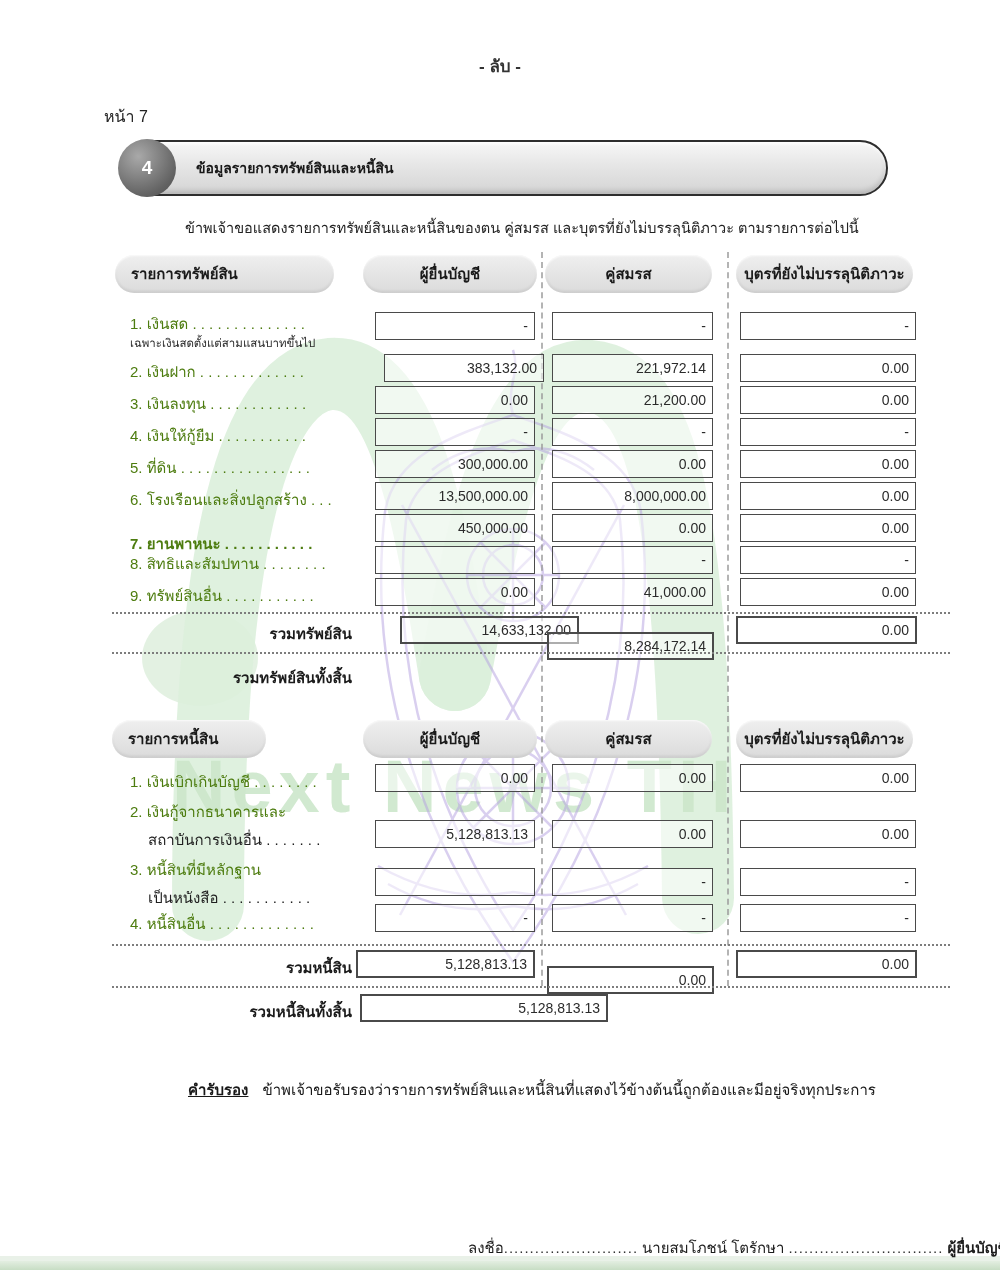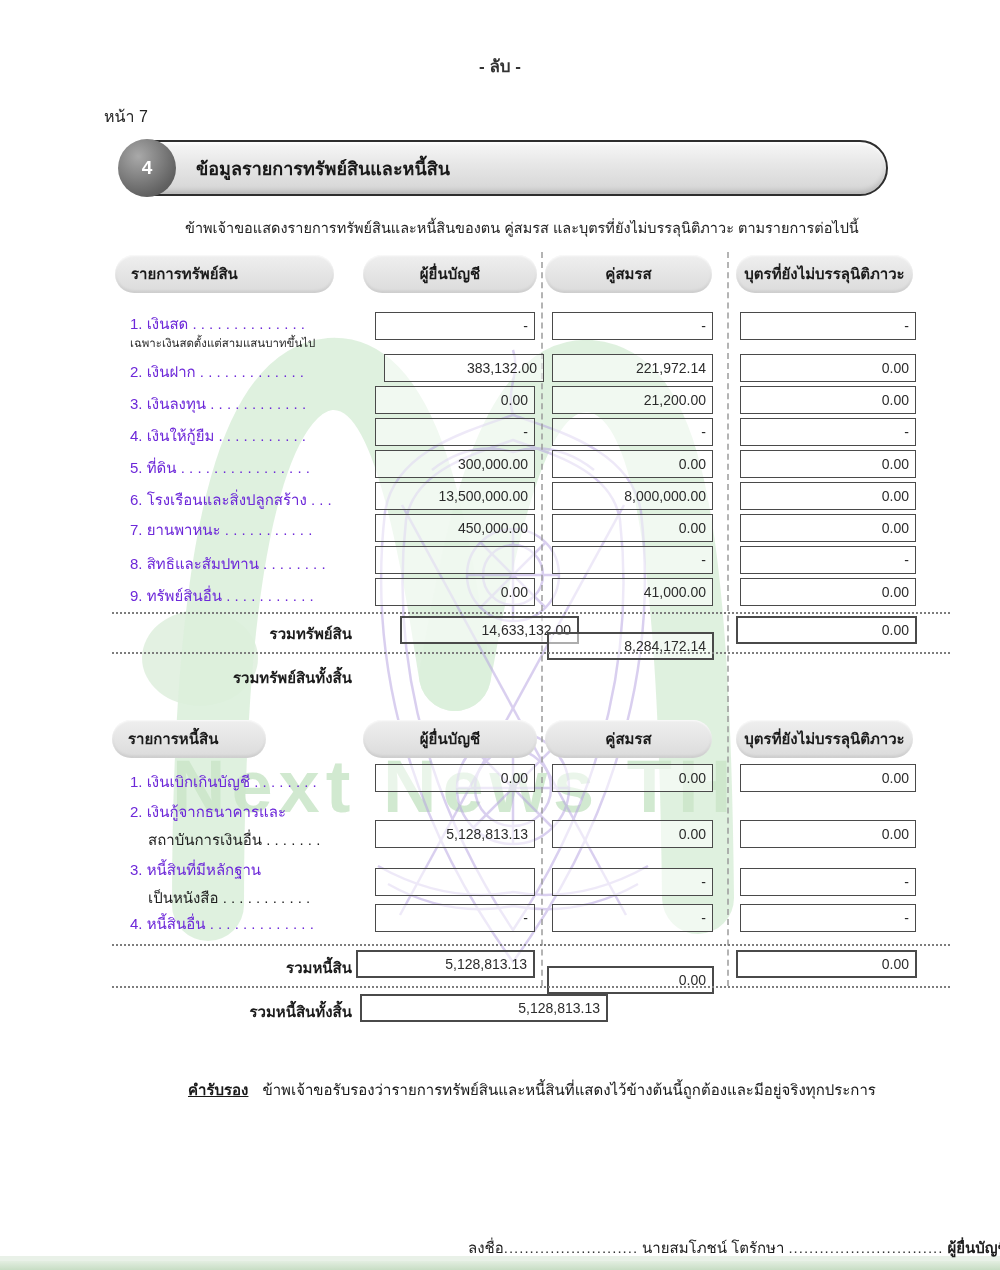--- a/index.html
+++ b/index.html
@@ -13,35 +13,35 @@
   .page-label{position:absolute;top:104px;left:104px;font-size:16px;color:#222;}
 
   .section-bar{position:absolute;top:140px;left:122px;width:762px;height:52px;
                border:2.5px solid #2e2e2e;border-radius:28px;
                background:linear-gradient(180deg,#f7f7f7 0%,#e6e6e6 45%,#d4d4d4 100%);
                box-shadow:inset 0 2px 3px rgba(255,255,255,.9), inset 0 -3px 5px rgba(0,0,0,.15);}
   .section-num{position:absolute;top:-3px;left:-6px;width:58px;height:58px;border-radius:50%;
                background:radial-gradient(circle at 35% 30%,#a9a9a9,#636363 70%,#4c4c4c);
                color:#fff;font-weight:bold;font-size:19px;display:flex;align-items:center;justify-content:center;}
   .section-title{position:absolute;top:0;left:72px;height:52px;display:flex;align-items:center;
-                 font-size:18px;font-weight:bold;color:#181818;}
+                 font-size:14px;font-weight:bold;color:#181818;}
 
   .intro{position:absolute;top:216px;left:185px;font-size:14.5px;color:#222;}
 
   .pill{position:absolute;height:38px;border-radius:19px;
         background:linear-gradient(180deg,#efefef,#dbdbdb);
         box-shadow:inset 0 1px 2px rgba(255,255,255,.8), inset 0 -2px 3px rgba(0,0,0,.08);
         display:flex;align-items:center;justify-content:center;
         font-size:15px;font-weight:bold;color:#1a1a1a;white-space:nowrap;}
   .pill.left{justify-content:flex-start;padding-left:16px;}
 
   .vsep{position:absolute;width:0;border-left:2px dashed #9b9b9b;opacity:.75;}
   .hdot{position:absolute;height:0;border-top:2px dotted #7d7d7d;}
 
-  .rlabel{position:absolute;left:130px;font-size:15px;color:#6d28d9;white-space:nowrap;}
+  .rlabel{position:absolute;left:130px;font-size:15px;color:#4d7c0f;white-space:nowrap;}
   .rsub{position:absolute;left:130px;font-size:11.5px;color:#2a2a2a;white-space:nowrap;}
   .rlabel2{position:absolute;left:148px;font-size:15px;color:#1f1f1f;white-space:nowrap;}
   .tlabel{position:absolute;left:60px;width:292px;text-align:right;font-size:15px;
           font-weight:bold;color:#1b1b1b;white-space:nowrap;}
 
   .vbox{position:absolute;height:28px;border:1.5px solid #4a4a4a;background:rgba(255,255,255,.55);
         font-size:14px;color:#2b2b2b;display:flex;align-items:center;justify-content:flex-end;
         padding-right:6px;box-sizing:border-box;}
   .c1{left:375px;width:160px;}
   .c2{left:552px;width:161px;}
@@ -137,21 +137,21 @@
     <div class="rlabel" style="top:456px;">5. ที่ดิน . . . . . . . . . . . . . . . .</div>
     <div class="vbox c1" style="top:450px;">300,000.00</div>
     <div class="vbox c2" style="top:450px;">0.00</div>
     <div class="vbox c3" style="top:450px;">0.00</div>
 
     <div class="rlabel" style="top:488px;">6. โรงเรือนและสิ่งปลูกสร้าง . . .</div>
     <div class="vbox c1" style="top:482px;">13,500,000.00</div>
     <div class="vbox c2" style="top:482px;">8,000,000.00</div>
     <div class="vbox c3" style="top:482px;">0.00</div>
 
-    <div class="rlabel" style="top:518px;">7. ยานพาหนะ . . . . . . . . . . .</div>
+    <div class="rlabel" style="top:532px;font-weight:bold;">7. ยานพาหนะ . . . . . . . . . . .</div>
     <div class="vbox c1" style="top:514px;">450,000.00</div>
     <div class="vbox c2" style="top:514px;">0.00</div>
     <div class="vbox c3" style="top:514px;">0.00</div>
 
     <div class="rlabel" style="top:552px;text-align:right;">8. สิทธิและสัมปทาน . . . . . . . .</div>
     <div class="vbox c1" style="top:546px;"></div>
     <div class="vbox c2" style="top:546px;">-</div>
     <div class="vbox c3" style="top:546px;">-</div>
 
     <div class="rlabel" style="top:584px;">9. ทรัพย์สินอื่น . . . . . . . . . . .</div>

